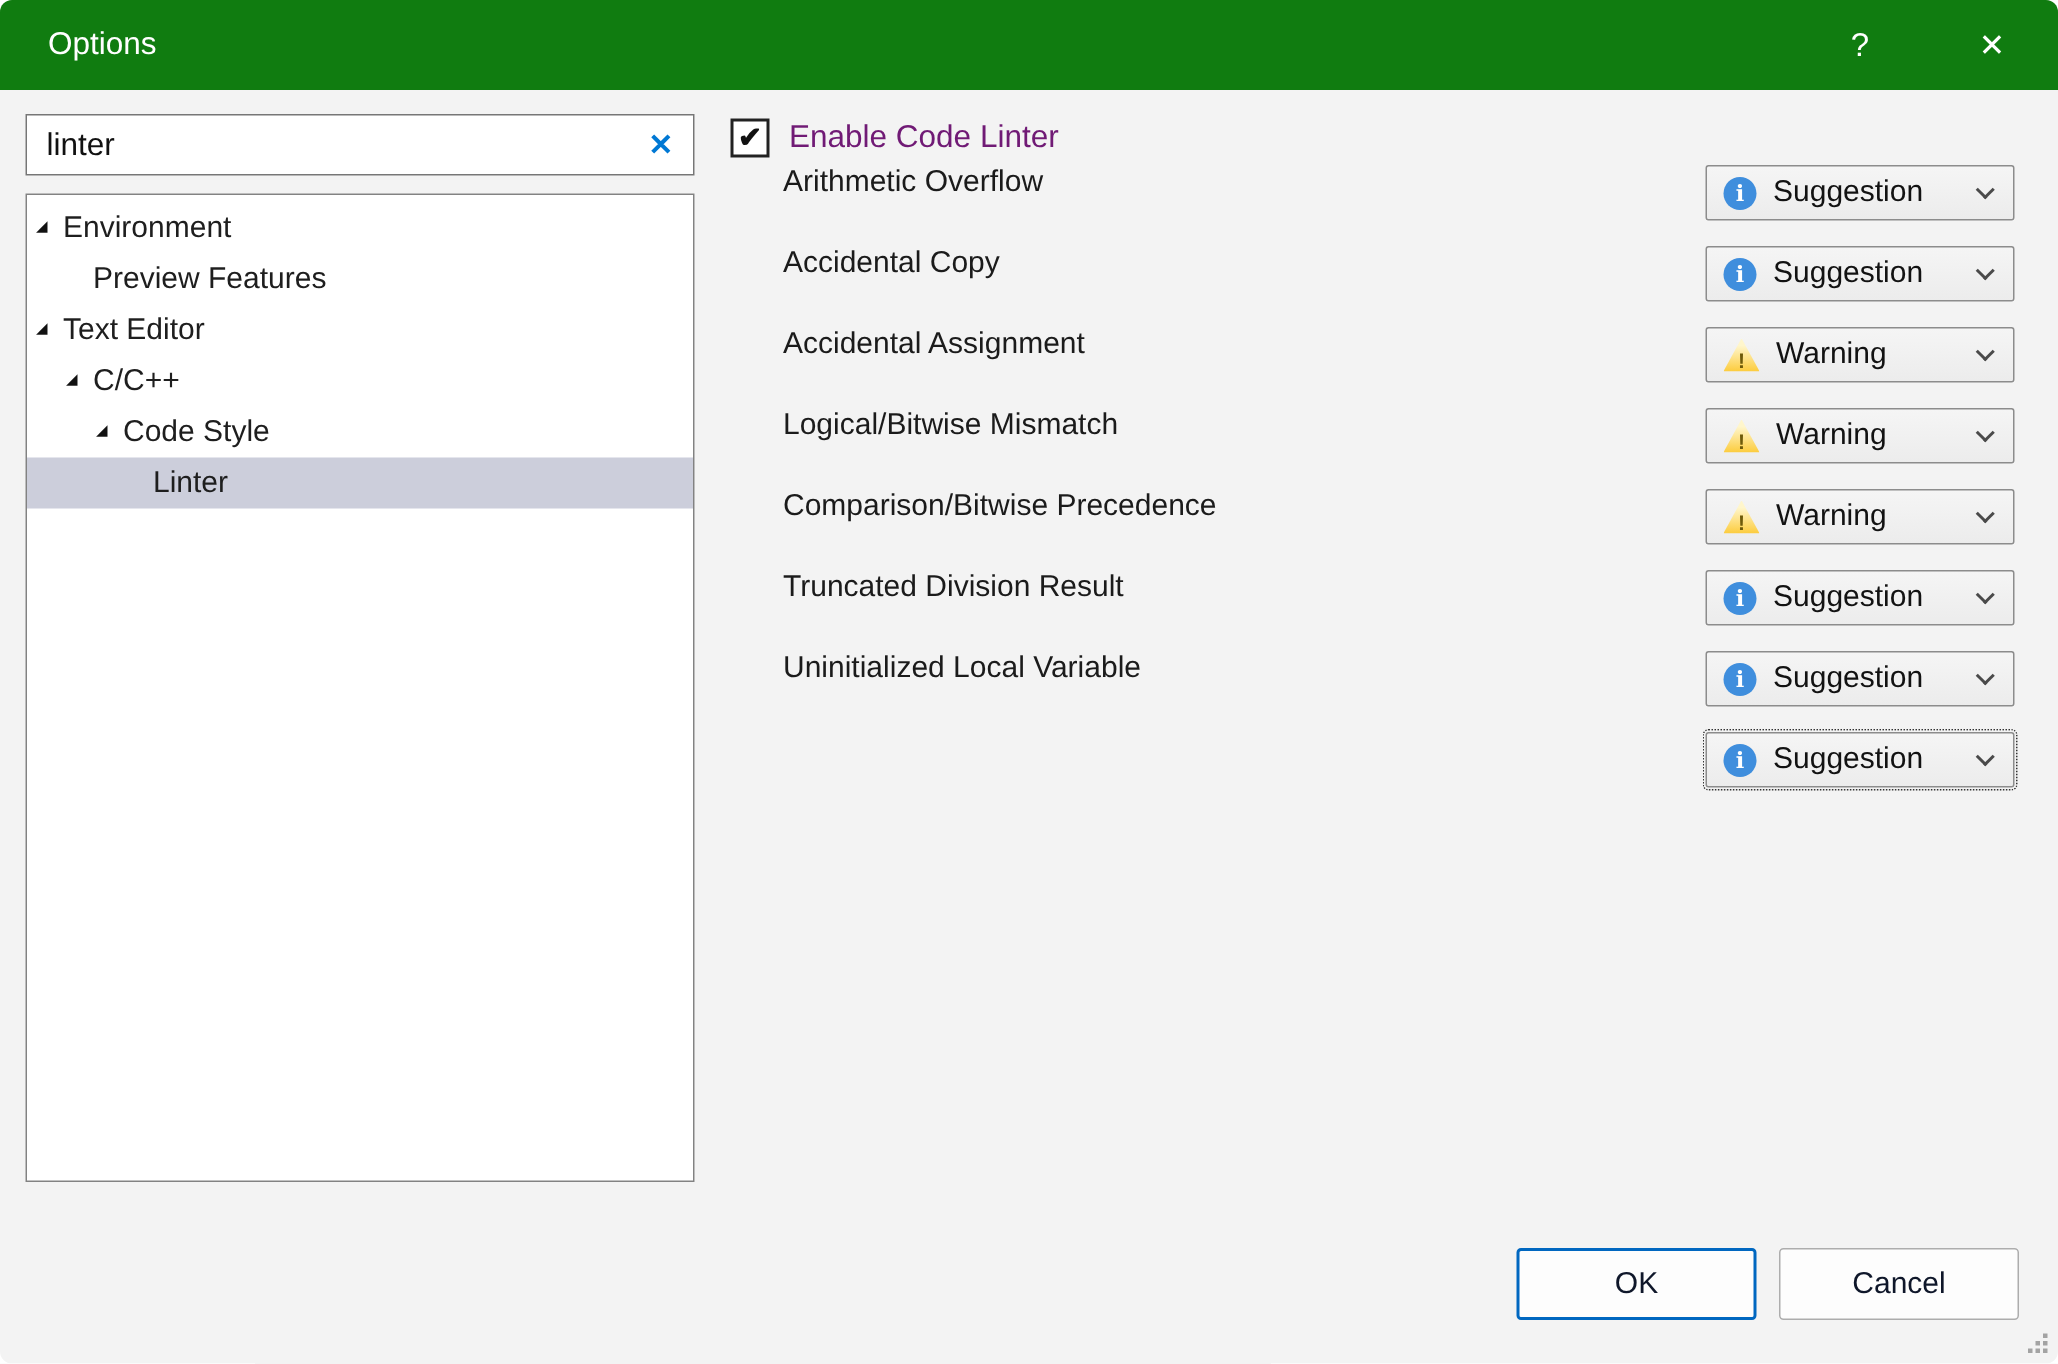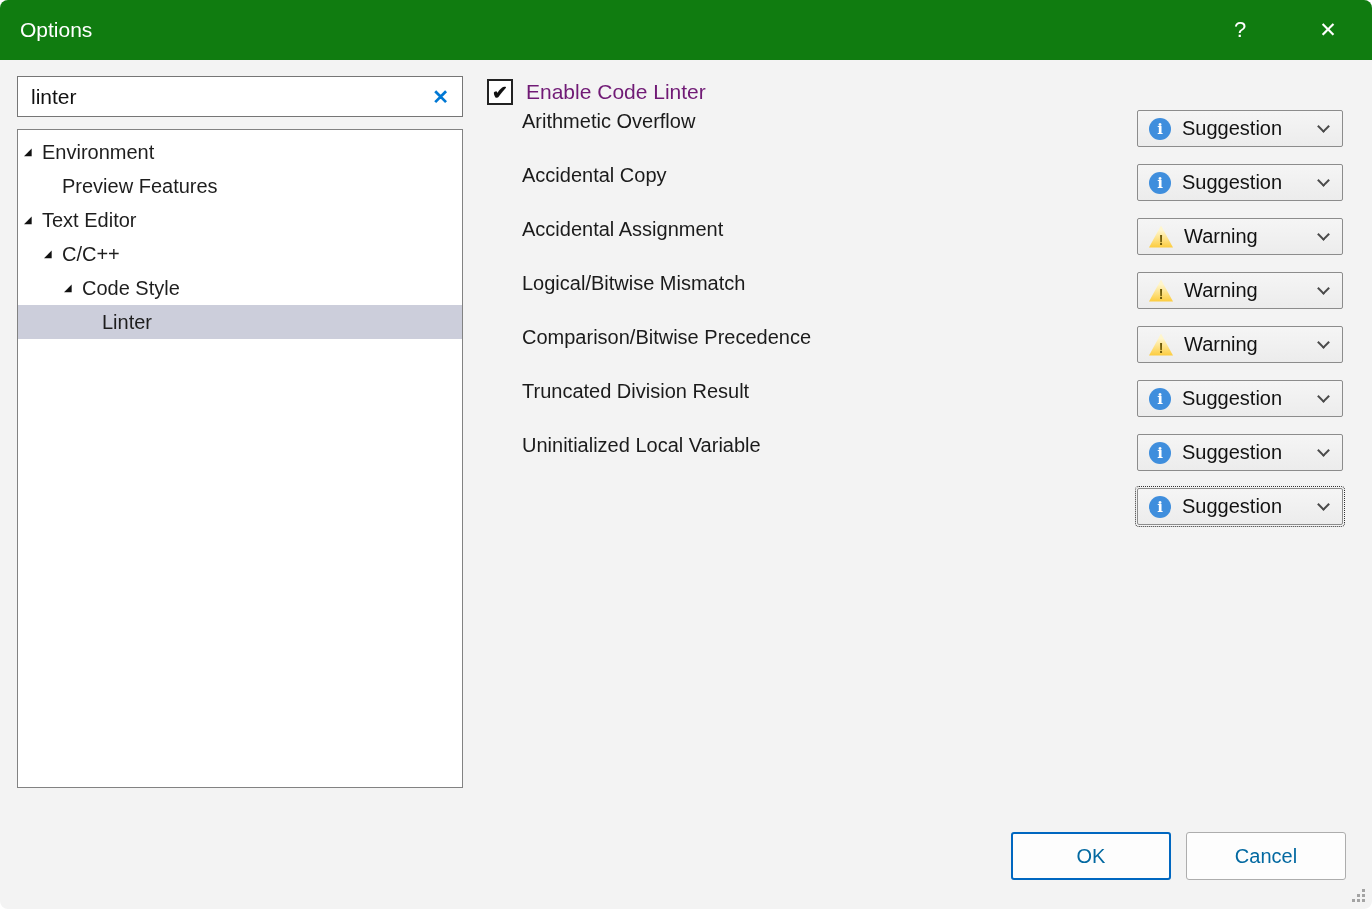--- a/index.html
+++ b/index.html
@@ -9,21 +9,21 @@
   .window {
     position:relative; width:1372px; height:909px;
     background:#F3F3F3; border-radius:8px; overflow:hidden;
   }
 
   
   .titlebar {
     height:60px; background:#107C10; color:#fff;
     display:flex; align-items:center;
   }
-  .titlebar .title { padding-left:20px; font-size:21px; flex:1; }
+  .titlebar .title { padding-left:32px; font-size:21px; flex:1; }
   .tb-btn {
     width:88px; height:100%; display:flex; align-items:center; justify-content:center;
     color:#fff; cursor:pointer; font-size:22px;
   }
   .tb-btn.close { font-size:21px; }
 
   
   .left { position:absolute; left:17px; top:76px; width:446px;border-radius:29px; }
   .searchbox {
     height:41px; background:#fff; border:1px solid #767676;
@@ -91,21 +91,21 @@
   .chev {
     margin-left:auto; width:9px; height:9px; flex:none;
     border-right:2px solid #4A4A4A; border-bottom:2px solid #4A4A4A;
     transform:rotate(45deg); margin-top:-5px; margin-right:3px;
   }
 
   
   .footer { position:absolute; right:26px; bottom:29px; display:flex; gap:15px; }
   .btn {
     width:160px; height:48px; background:#FDFDFD; border:1px solid #ADADAD;
-    border-radius:3px; font-size:20px; color:#0369a1;
+    border-radius:3px; font-size:20px; color:#0f172a;
     display:flex; align-items:center; justify-content:center; cursor:pointer;
   }
   .btn.default { border:2px solid #0067C0; }
 
   .grip { position:absolute; right:6px; bottom:6px; width:14px; height:14px; }
   .grip-dot {
     position:absolute; left:0; top:10px; width:3px; height:3px; background:#A3A3A3;
     box-shadow:5px 0 0 #A3A3A3, 10px 0 0 #A3A3A3,
                5px -5px 0 #A3A3A3, 10px -5px 0 #A3A3A3,
                10px -10px 0 #A3A3A3;

